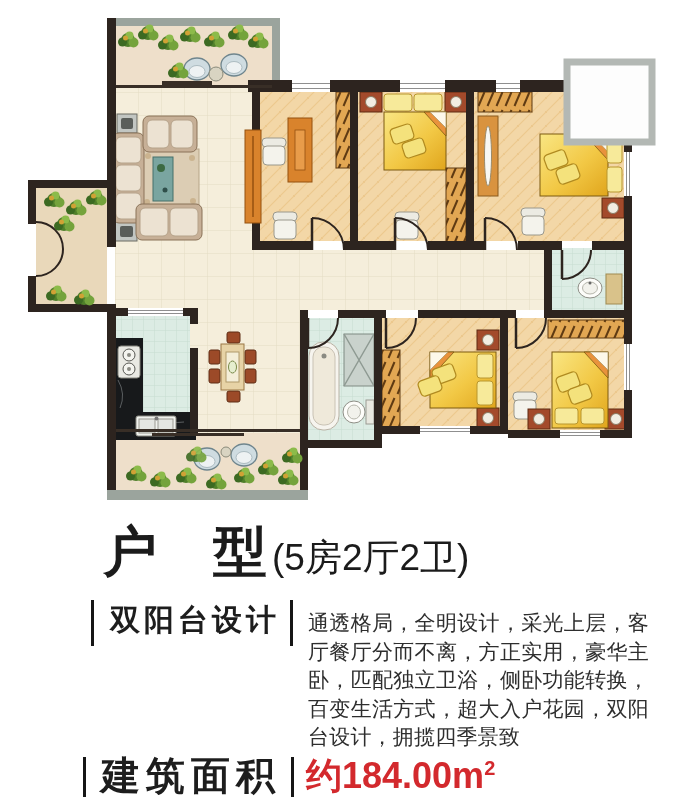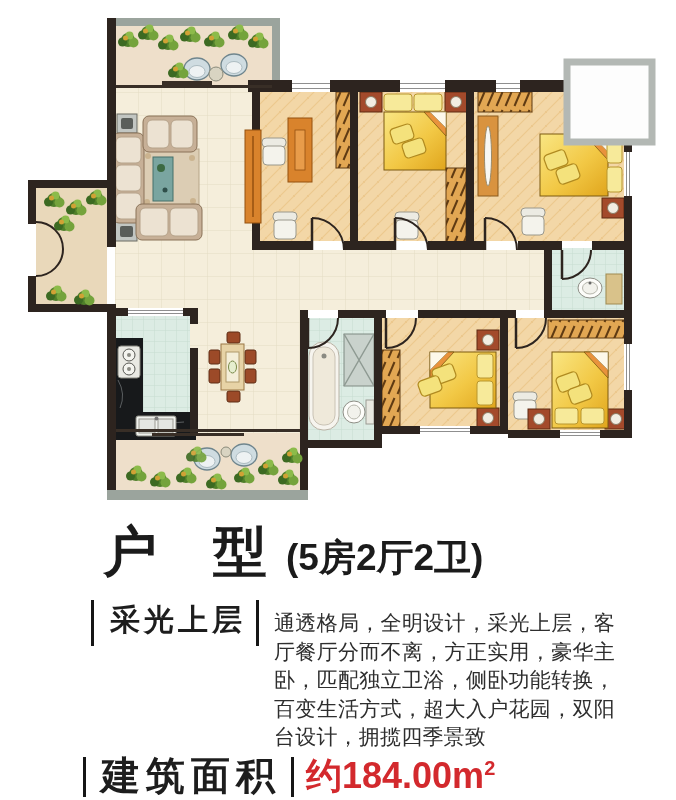--- a/index.html
+++ b/index.html
@@ -7,21 +7,21 @@
         font-family:"Liberation Sans","DejaVu Sans",sans-serif;color:#222;}
   .plan{position:absolute;top:0;left:0;}
   .w{fill:#2d241f;}
   .grey{fill:#9ba49d;}
   .winline{stroke:#8f8f8f;stroke-width:1;}
   .arc{fill:none;stroke:#2d241f;stroke-width:2;}
   .leaf{stroke:#2d241f;stroke-width:2.5;}
   
   .title{position:absolute;left:103px;top:516px;display:flex;align-items:baseline;color:#1b1b1b;}
   .title-main{font-size:54px;font-weight:700;letter-spacing:1px;}
-  .title-detail{font-size:37px;font-weight:700;margin-left:18px;}
+  .title-detail{font-size:37px;font-weight:400;margin-left:4px;}
   .analysis{position:absolute;left:91px;top:597px;display:flex;align-items:flex-start;}
   .vbar{width:3px;background:#161616;flex:none;}
   .vbar-a{height:46px;margin-top:3px;}
   .vbar-b{height:40px;margin-top:2px;}
   .analysis-label{font-size:30px;font-weight:700;color:#1d1d1d;margin:3px 10px 0 16px;letter-spacing:4px;white-space:nowrap;}
   .analysis-body{font-size:21px;line-height:28.5px;width:341px;margin-left:15px;margin-top:12px;
                  color:#2e2e2e;text-align:justify;word-break:break-all;letter-spacing:0.2px;}
   .area-row{position:absolute;left:83px;top:749px;display:flex;align-items:center;}
   .area-label{font-size:39px;font-weight:700;color:#1d1d1d;margin:0 10px 0 15px;letter-spacing:6px;white-space:nowrap;}
   .area-value{font-size:36px;font-weight:700;color:#d3292d;margin-left:12px;white-space:nowrap;}
@@ -391,21 +391,21 @@
     </g>
   </svg>
 
   <div class="title">
     <span class="title-main">户　型</span>
       <span class="title-detail">(5房2厅2卫)</span>
   </div>
 
   <div class="analysis">
     <div class="vbar vbar-a"></div>
-    <div class="analysis-label">采光上层</div>
+    <div class="analysis-label">双阳台设计</div>
     <div class="vbar vbar-a"></div>
     <div class="analysis-body">通透格局，全明设计，采光上层，客厅餐厅分而不离，方正实用，豪华主卧，匹配独立卫浴，侧卧功能转换，百变生活方式，超大入户花园，双阳台设计，拥揽四季景致</div>
   </div>
 
   <div class="area-row">
     <div class="vbar vbar-b"></div>
     <div class="area-label">建筑面积</div>
     <div class="vbar vbar-b"></div>
     <div class="area-value"><span>约184.00m</span><sup>2</sup></div>
   </div>

